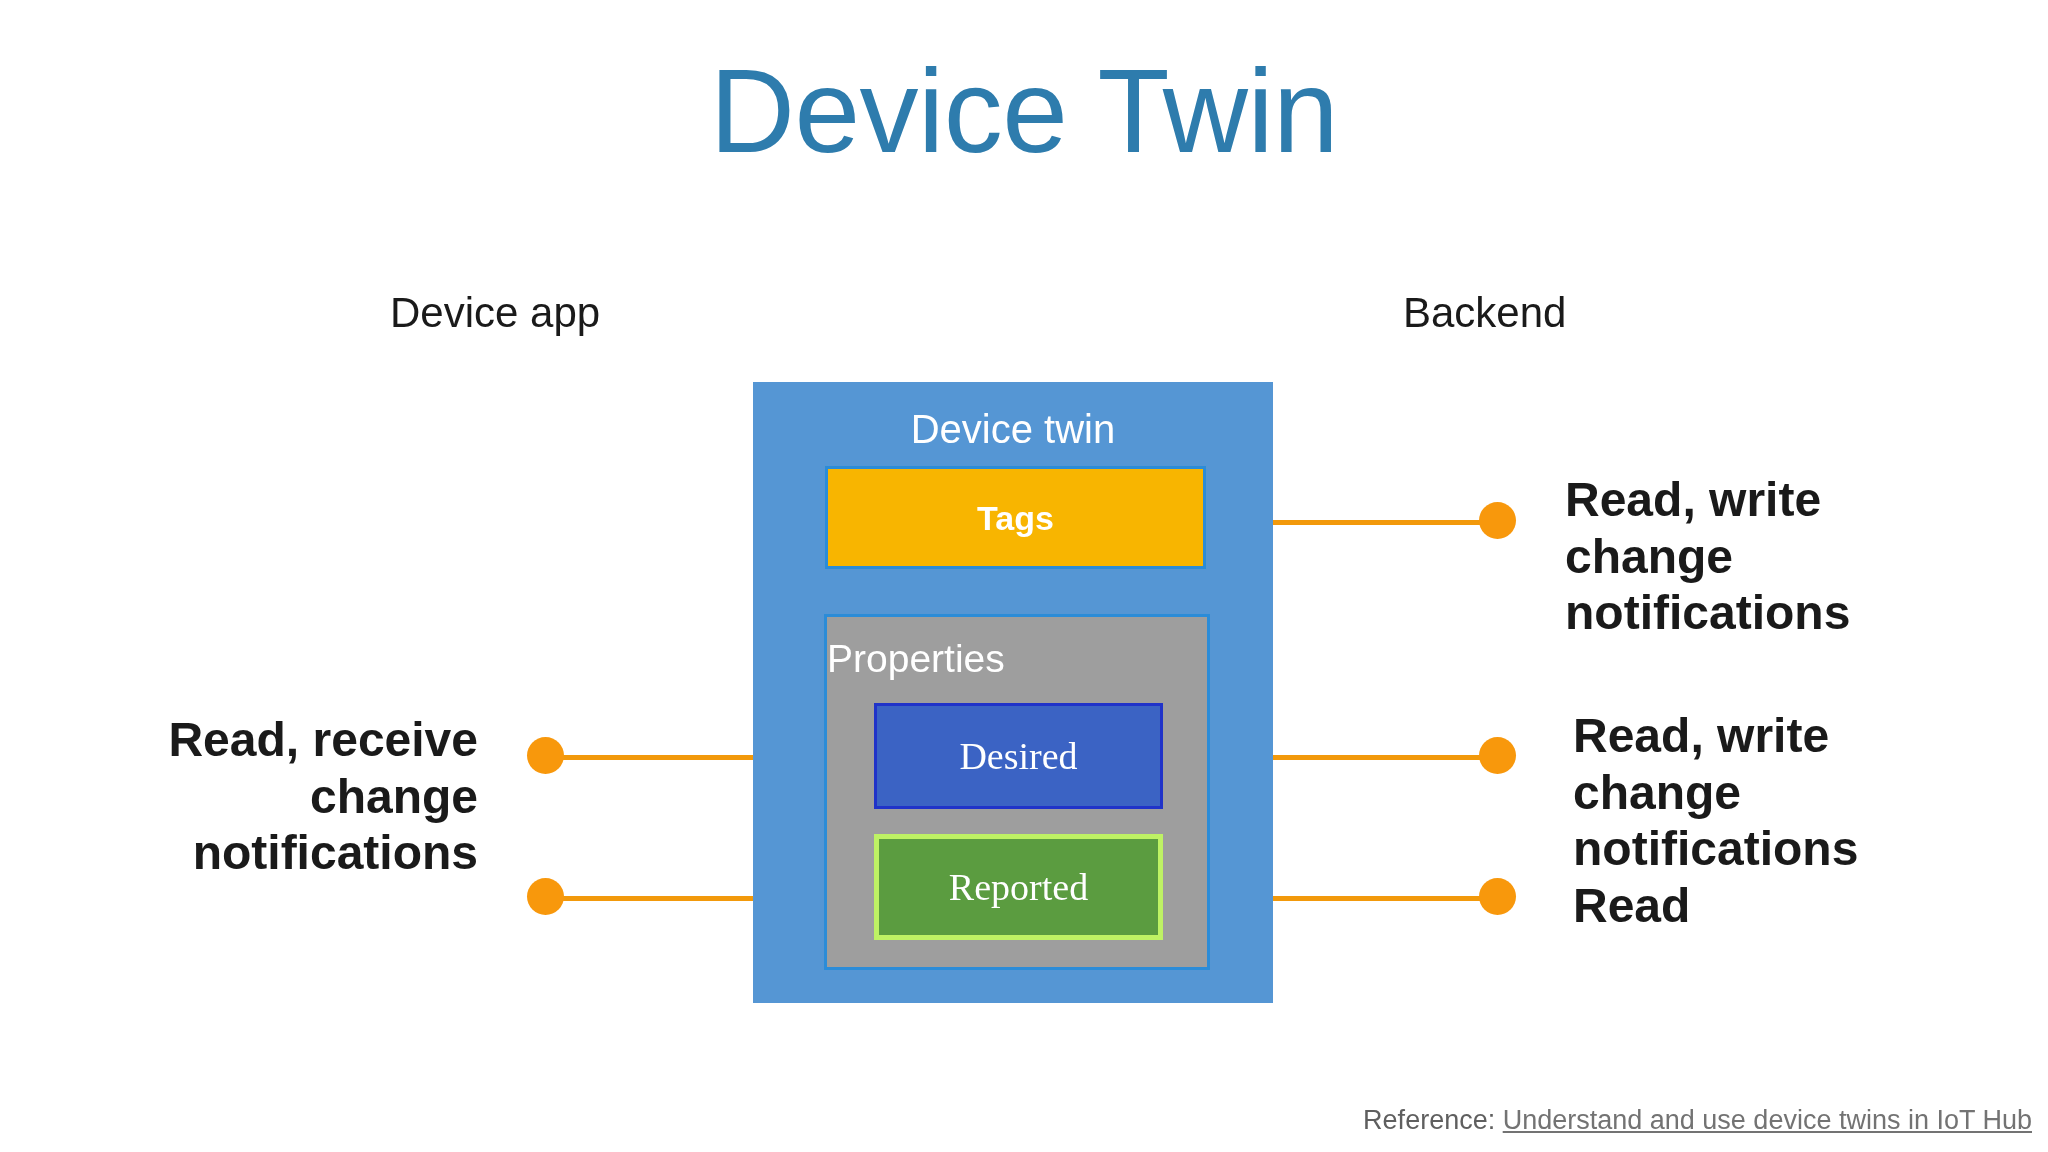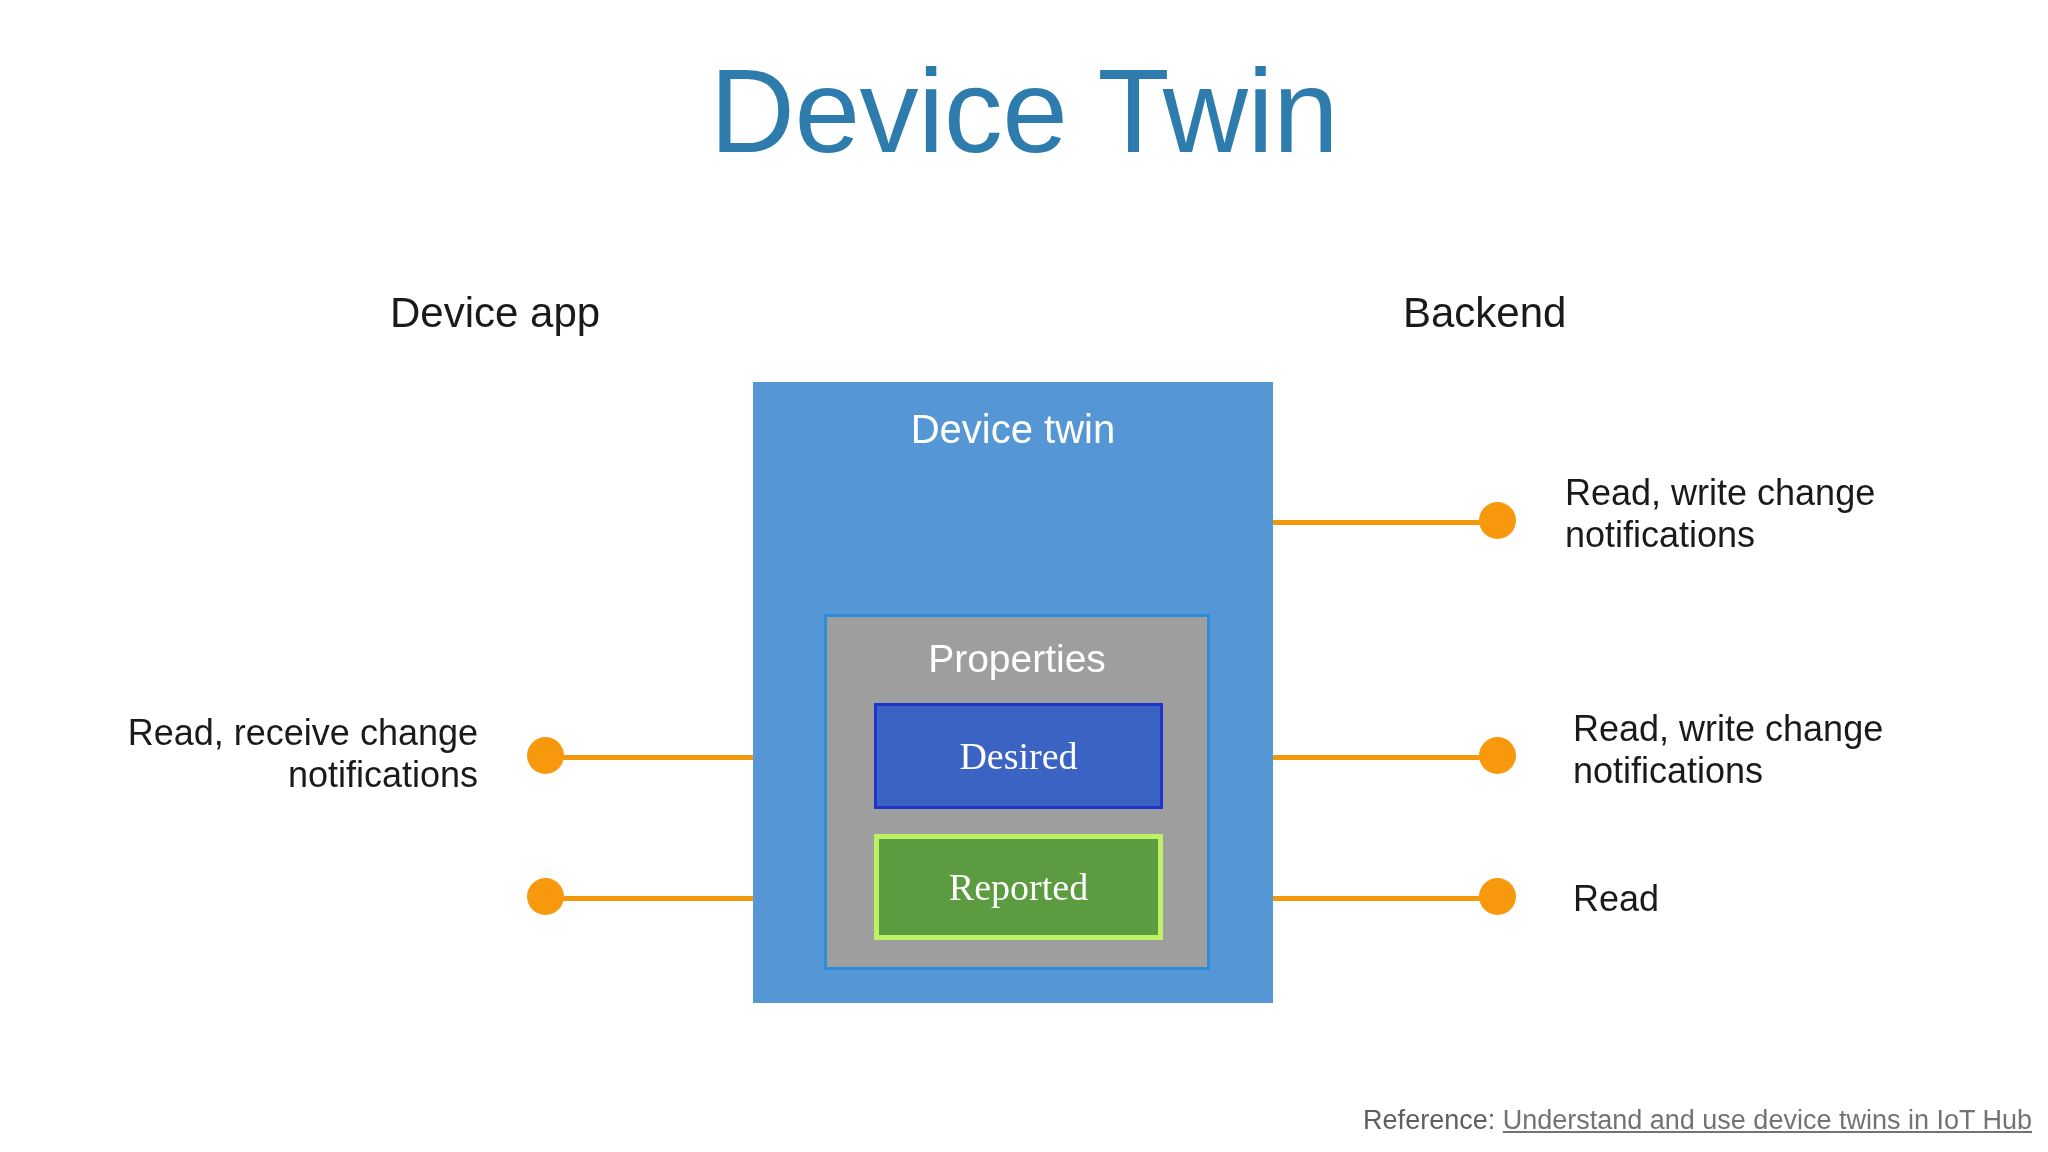--- a/index.html
+++ b/index.html
@@ -132,21 +132,20 @@
     height: 356px;
     background: #9E9E9E;
     border: 3px solid #2B8CD8;
     box-sizing: border-box;
   }
   #properties-label {
     position: absolute;
     left: 0;
     top: 22px;
     width: 100%;
-    text-align: center;
     font-size: 39px;
     font-weight: 400;
     color: #ffffff;
     line-height: 1;
     white-space: nowrap;
   }
 
   
   .prop-box {
     position: absolute;
@@ -172,22 +171,22 @@
   }
   #reported-box {
     top: 217px;
     background: #5B9C40;
     border: 5px solid #bef264;
   }
 
   
   .side-label {
     position: absolute;
-    font-size: 36px;
-    font-weight: 400;
+    font-size: 48px;
+    font-weight: 700;
     color: #1a1a1a;
     line-height: 1.18;
   }
   .side-label.right-align { text-align: right; }
 
   #label-left-desired  { left: 30px;  top: 712px; width: 448px; }
   #label-left-reported { left: 30px;  top: 880px; width: 448px; }
   #label-right-tags     { left: 1565px; top: 472px; width: 420px; }
   #label-right-desired  { left: 1573px; top: 708px; width: 420px; }
   #label-right-reported { left: 1573px; top: 878px; width: 420px; }
@@ -220,20 +219,23 @@
   <div class="conn-line" id="line-right-tags"></div>
   <div class="conn-line" id="line-left-desired"></div>
   <div class="conn-line" id="line-right-desired"></div>
   <div class="conn-line" id="line-left-reported"></div>
   <div class="conn-line" id="line-right-reported"></div>
 
   <div id="device-twin-box">
 
     <div id="device-twin-label">Device twin</div>
 
+    <div id="tags-box">
+      <div id="tags-label">Tags</div>
+    </div>
 
     <div id="properties-box">
       <div id="properties-label">Properties</div>
 
       <div class="prop-box" id="desired-box">
         <span>Desired</span>
       </div>
 
       <div class="prop-box" id="reported-box">
         <span>Reported</span>

